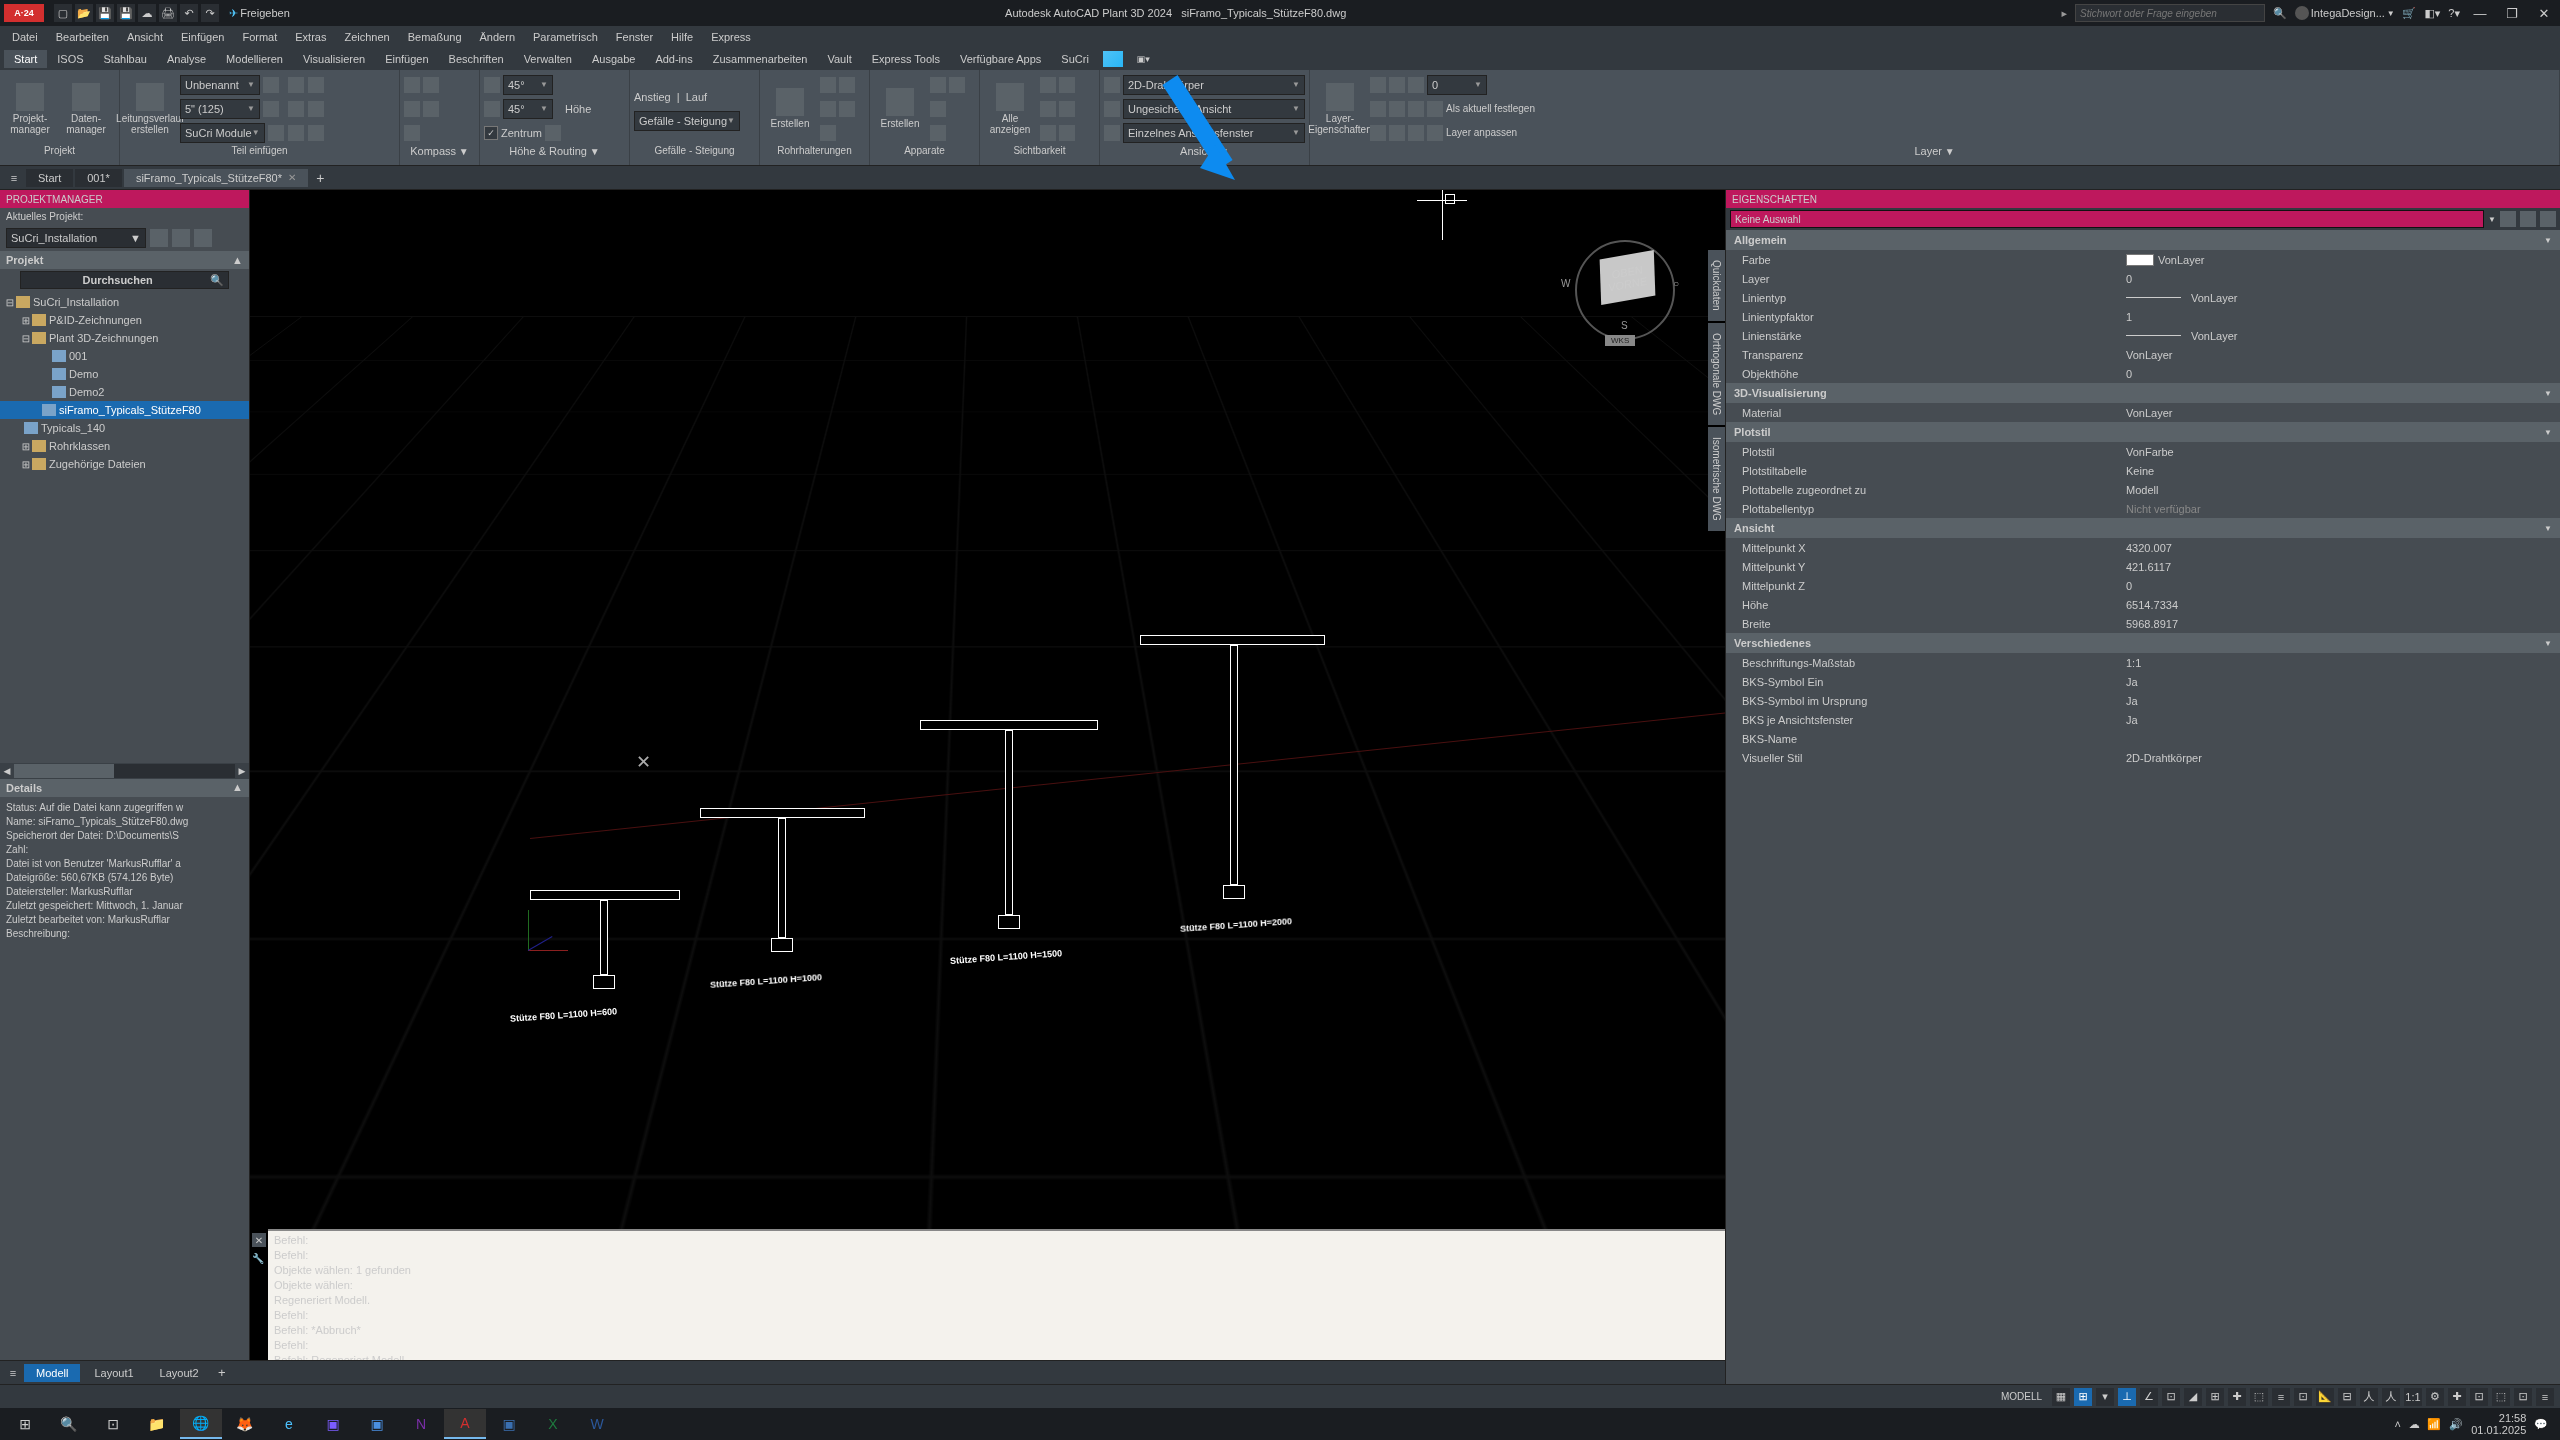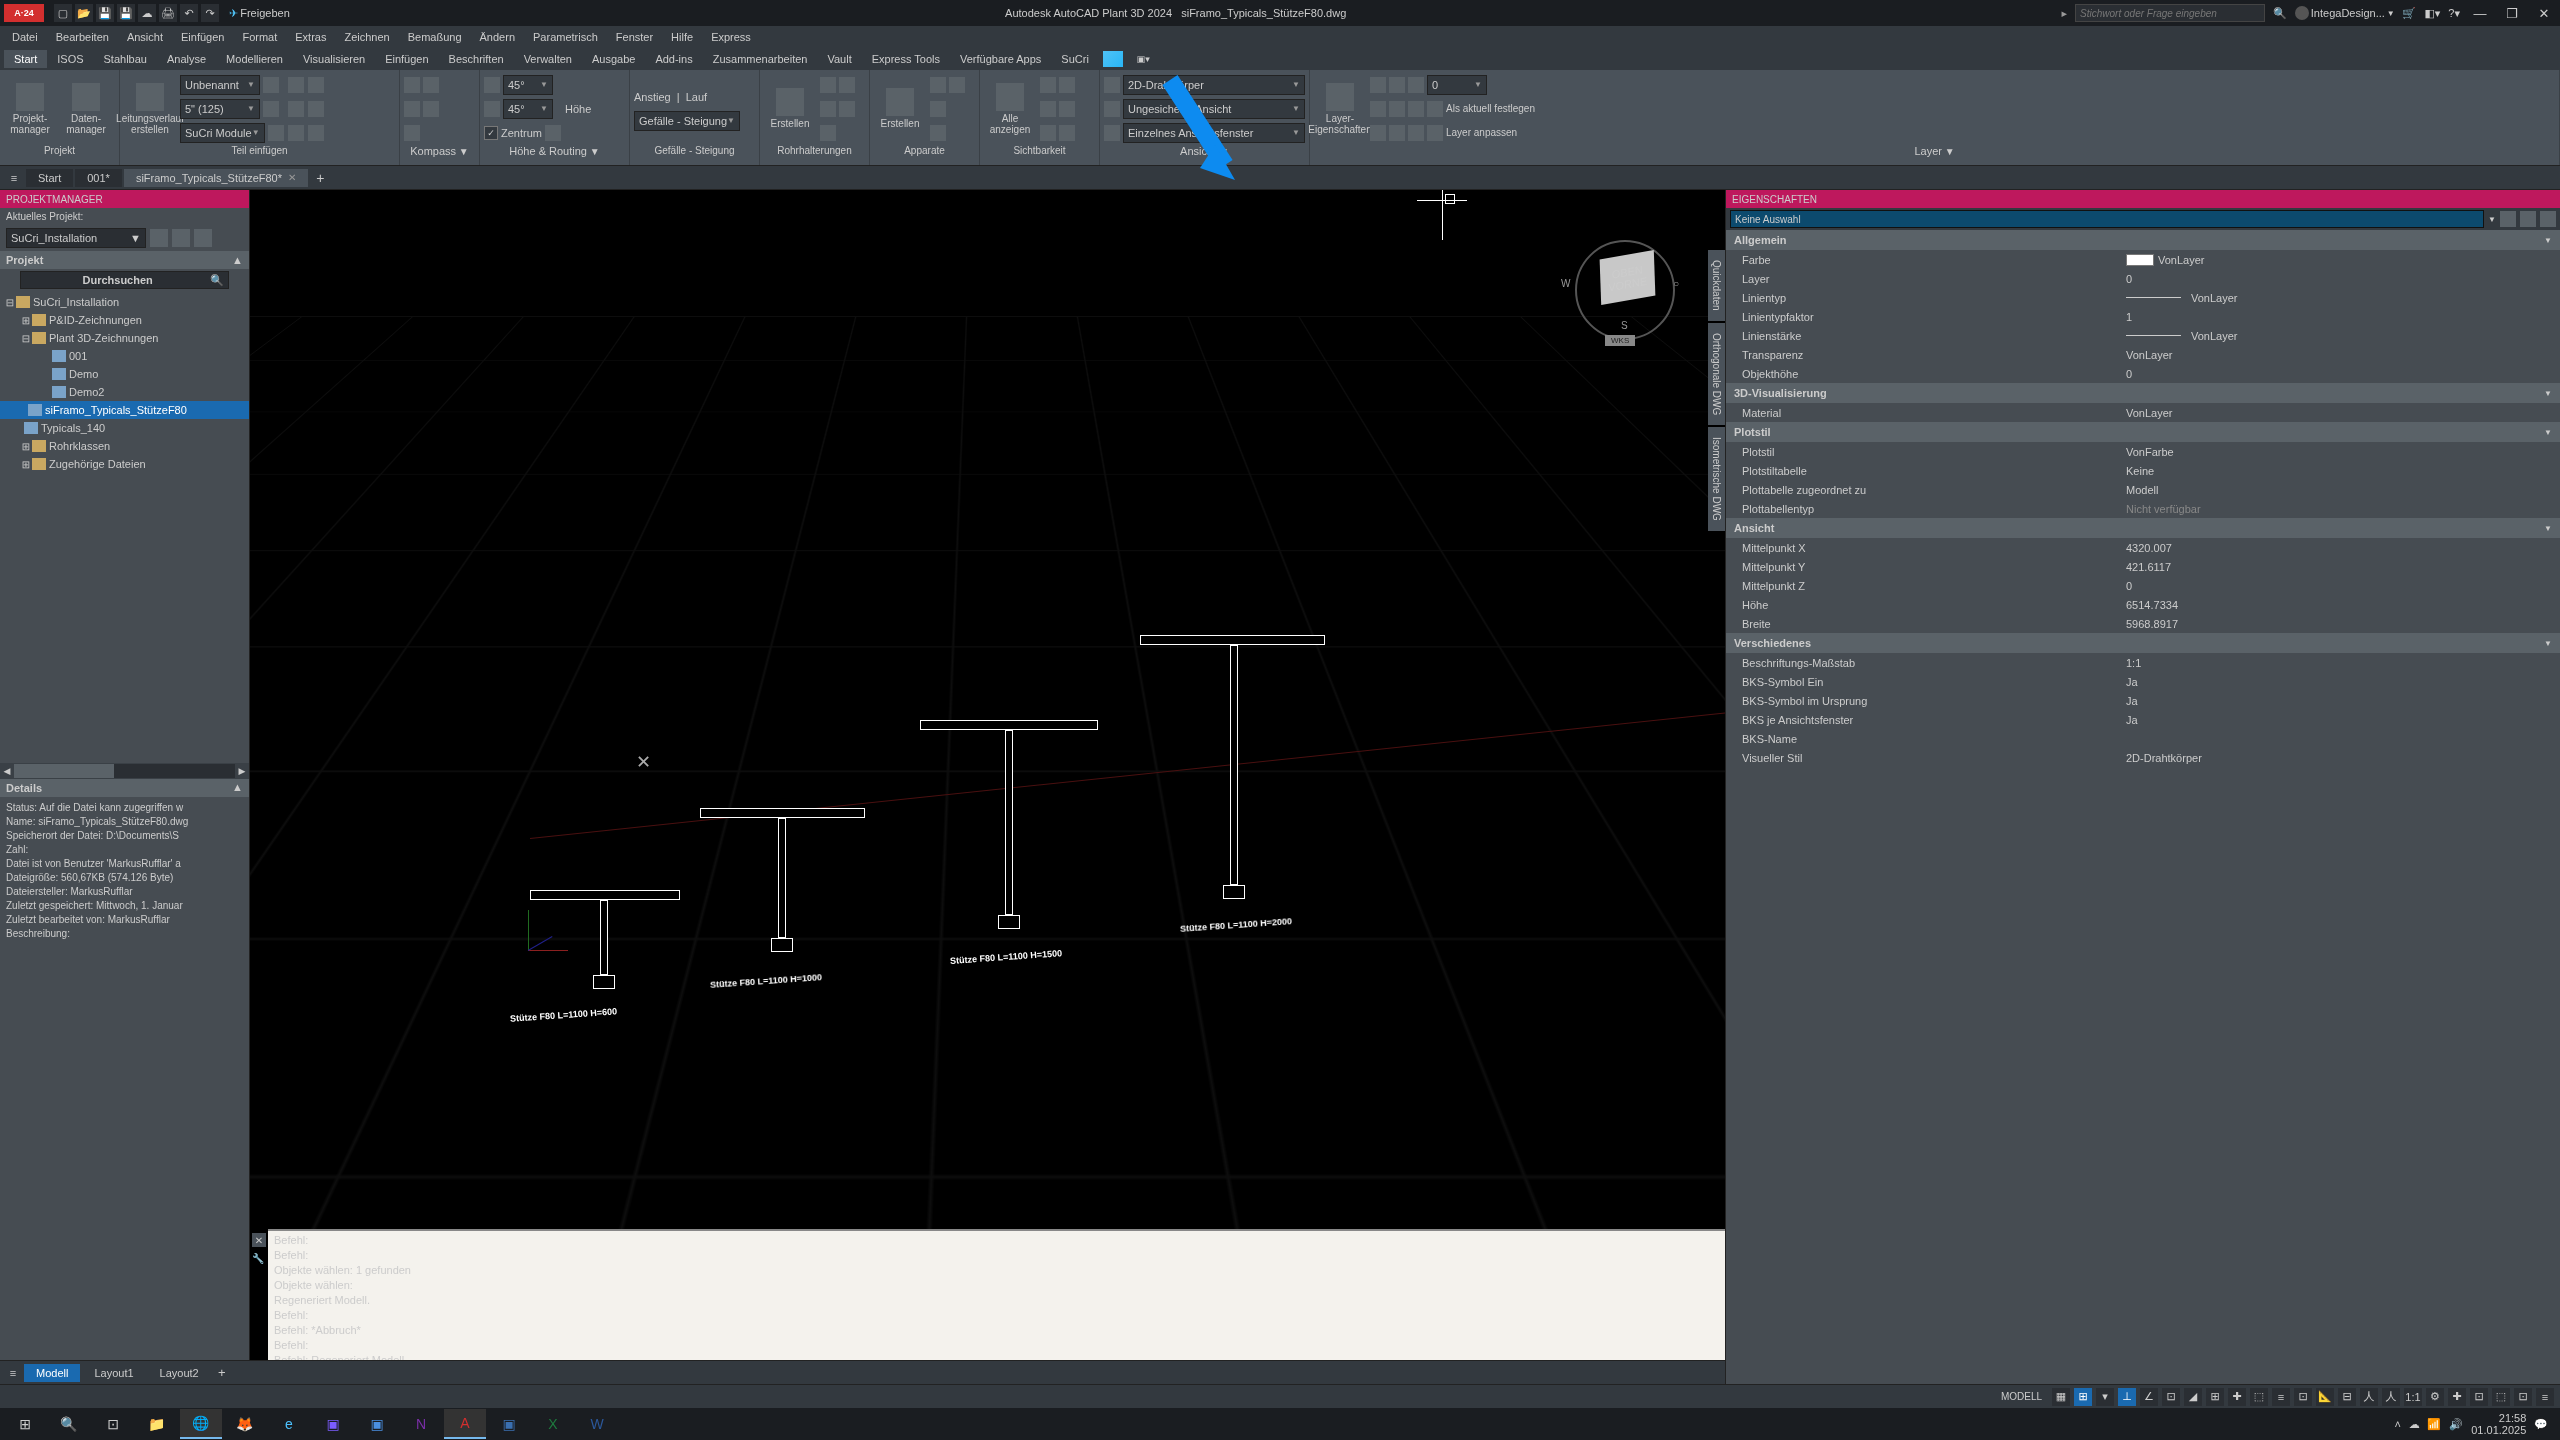--- a/index.html
+++ b/index.html
@@ -107,21 +107,21 @@
 
 .cmdhist { height:150px; background:#f4f2ed; color:#000; font-family:Consolas,monospace; font-size:12px; padding:2px 6px; line-height:15px; position:relative; border-top:2px solid #888; }
 .cmdhist .ln { white-space:pre; }
 .cmdhist .x-close { position:absolute; left:-16px; top:2px; width:14px; height:14px; background:#4a525a; color:#ccc; font-size:10px; display:flex; align-items:center; justify-content:center; }
 .cmdhist .wrench { position:absolute; left:-16px; top:20px; width:14px; height:14px; color:#ccc; font-size:10px; display:flex; align-items:center; justify-content:center; }
 .cmdline { height:24px; background:#f8f6f0; border-top:1px solid #aaa; display:flex; align-items:center; padding:0 4px; color:#555; font-family:Consolas,monospace; font-size:12px; gap:6px; }
 .cmdline .prompt { color:#888; }
 
 .right-dock { width:835px; background:#464c52; border-left:1px solid #222; display:flex; flex-direction:column; }
 .props-sel { height:22px; background:#33393f; display:flex; align-items:center; padding:0 4px; gap:4px; }
-.props-sel .dd { flex:1; background:#0c4a6e; border:1px solid #111; height:18px; padding:0 4px; font-size:10px; display:flex; align-items:center; }
+.props-sel .dd { flex:1; background:#be185d; border:1px solid #111; height:18px; padding:0 4px; font-size:10px; display:flex; align-items:center; }
 .props-sel .ico { width:16px; height:16px; background:#5a6268; }
 .prop-group { height:20px; background:#5a6268; padding:0 8px; display:flex; align-items:center; font-size:10px; font-weight:bold; justify-content:space-between; }
 .prop-group .arr { font-size:8px; }
 .prop-row { height:19px; display:flex; align-items:center; font-size:10px; }
 .prop-row .k { width:400px; padding-left:16px; }
 .prop-row .v { flex:1; display:flex; align-items:center; gap:4px; }
 .prop-row .sw { width:28px; height:12px; background:linear-gradient(90deg,#fff,#000); border:1px solid #777; }
 .prop-row .sw.white { background:#fff; }
 
 .layout-tabs { height:24px; background:#33393f; display:flex; align-items:center; padding:0 4px; gap:2px; border-top:1px solid #222; }
@@ -557,21 +557,21 @@
           <span>001</span>
         </div>
       <div class="tree-node" style="padding-left:52px">
           <span class="nico doc"></span>
           <span>Demo</span>
         </div>
       <div class="tree-node" style="padding-left:52px">
           <span class="nico doc"></span>
           <span>Demo2</span>
         </div>
-      <div class="tree-node sel" style="padding-left:28px">
+      <div class="tree-node sel" style="padding-left:42px">
           <span class="nico doc"></span>
           <span>siFramo_Typicals_StützeF80</span>
         </div>
       <div class="tree-node" style="padding-left:24px">
           <span class="nico doc"></span>
           <span>Typicals_140</span>
         </div>
       <div class="tree-node" style="padding-left:20px">
           <span class="tw">⊞</span>
           <span class="nico"></span>

